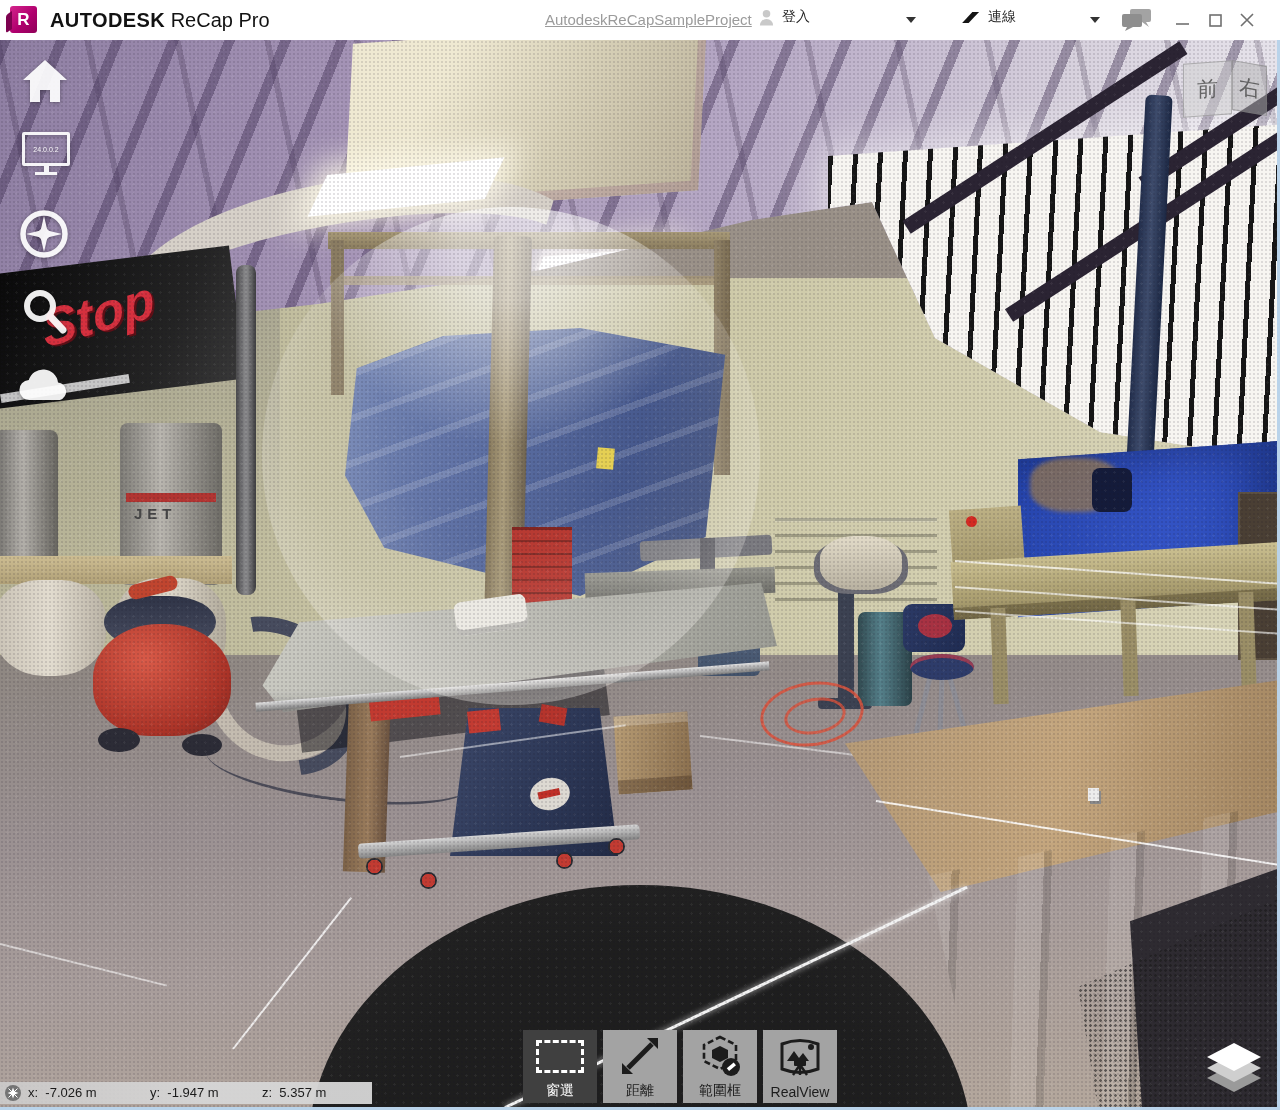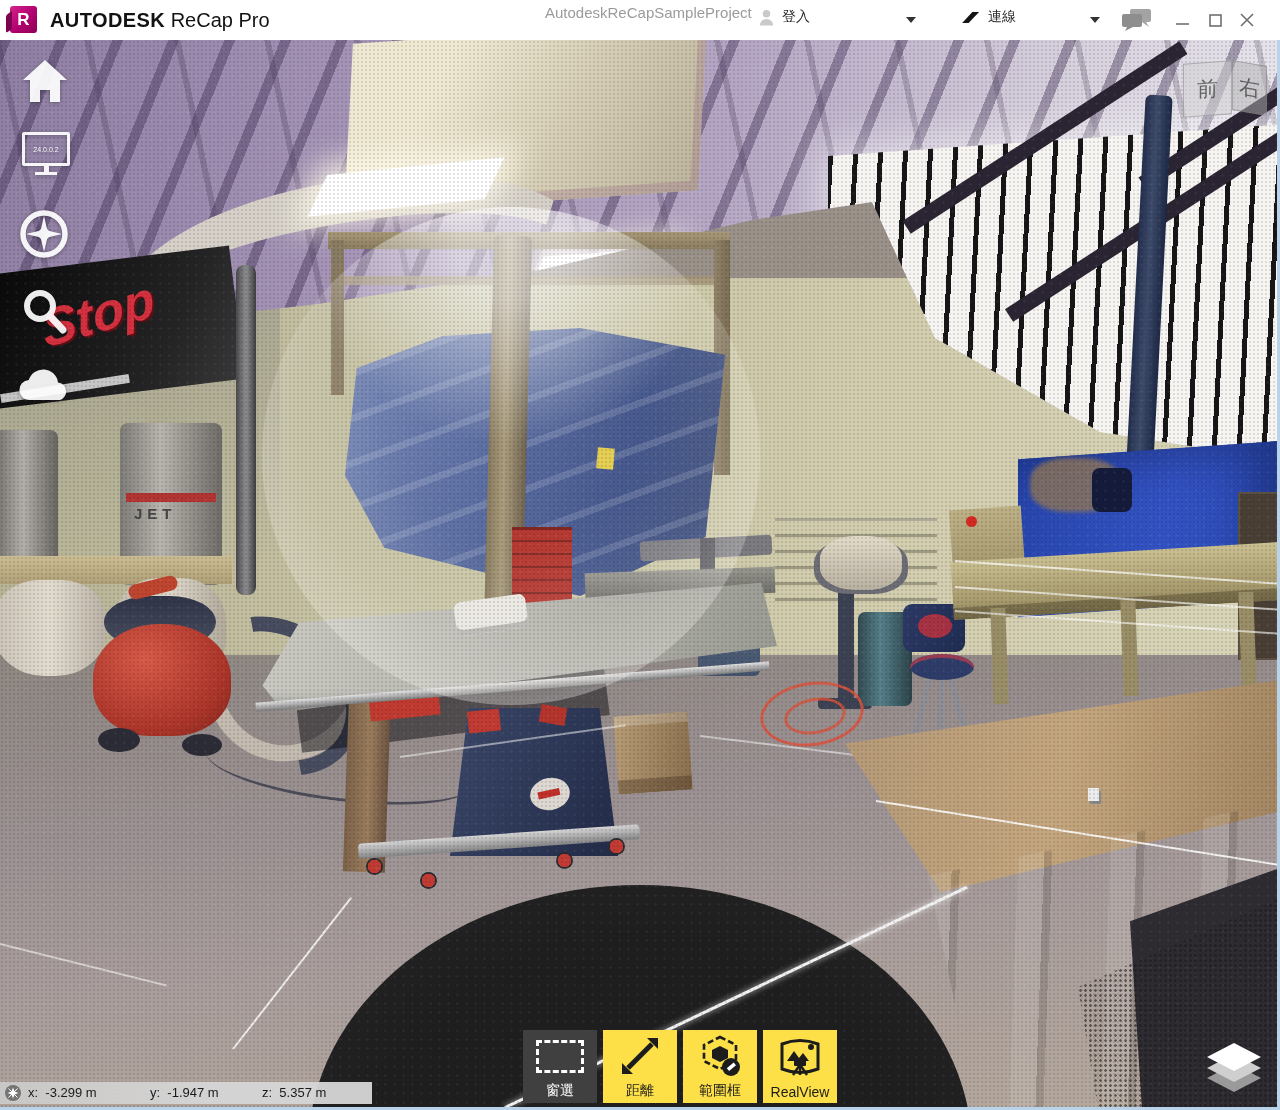--- a/index.html
+++ b/index.html
@@ -7,21 +7,21 @@
        font-family:"Liberation Sans","DejaVu Sans",sans-serif;}
   
   #titlebar{position:absolute;left:0;top:0;width:1280px;height:40px;background:#ffffff;z-index:50;}
   #logo{position:absolute;left:10px;top:6px;width:27px;height:27px;border-radius:3px;
         background:linear-gradient(135deg,#d4258c 0%,#b0006e 55%,#8f0058 100%);
         color:#fff;font-weight:700;font-size:17px;display:flex;align-items:center;justify-content:center;}
   #logo:before{content:"";position:absolute;left:-4px;bottom:2px;width:6px;height:18px;
         background:#7d0250;transform:skewY(-35deg);border-radius:2px 0 0 2px;}
   #brand{position:absolute;left:50px;top:9px;font-size:20px;color:#121212;white-space:nowrap;}
   #brand .b{font-weight:700;letter-spacing:.4px;}
-  #project{position:absolute;left:545px;top:4px;font-size:15px;color:#9b9b9b;}
+  #project{position:absolute;left:545px;top:11px;font-size:15px;color:#9b9b9b;text-decoration:underline;}
   #signin{position:absolute;left:758px;top:8px;display:flex;align-items:flex-start;gap:7px;font-size:14px;color:#1d1d1d;cursor:pointer;}
   #arrow1{position:absolute;left:906px;top:17px;}
   #connect{position:absolute;left:961px;top:8px;display:flex;align-items:center;gap:8px;font-size:14px;color:#2a2a2a;cursor:pointer;}
   #arrow2{position:absolute;left:1090px;top:17px;}
   #chat{position:absolute;left:1122px;top:9px;}
   .winbtn{position:absolute;top:8px;width:26px;height:24px;display:flex;align-items:center;justify-content:center;cursor:pointer;}
   #btn-min{left:1170px;} #btn-max{left:1202px;} #btn-close{left:1234px;}
   
   #viewport{position:absolute;left:0;top:40px;width:1280px;height:1070px;overflow:hidden;background:#9a9188;}
   #viewport .s{position:absolute;}
@@ -176,21 +176,21 @@
   .monitor-box span{font-size:7px;color:#fff;letter-spacing:0;}
   .monitor-stand{width:5px;height:6px;background:#fff;margin:0 auto;}
   .monitor-base{width:22px;height:3px;background:#fff;margin:0 auto;}
   
   #viewcube{position:absolute;left:1183px;top:22px;width:86px;height:68px;z-index:12;cursor:pointer;display:flex;}
   .vc-face{display:flex;align-items:center;justify-content:center;font-size:21px;color:rgba(80,80,80,.85);border:1px solid rgba(120,120,120,.45);}
   .vc-front{width:47px;height:52px;background:rgba(210,210,210,.55);transform:skewY(-4deg);}
   .vc-right{width:33px;height:48px;background:rgba(178,178,178,.5);transform:skewY(10deg) translateY(1px);}
   
   #btoolbar{position:absolute;left:523px;top:990px;display:flex;gap:6px;z-index:14;}
-  .tbtn{width:74px;height:73px;background:#fde047;color:#1c1c1c;display:flex;flex-direction:column;align-items:center;justify-content:flex-end;padding-bottom:3px;box-sizing:border-box;font-size:14px;cursor:pointer;}
+  .tbtn{width:74px;height:73px;background:#a3a3a3;color:#1c1c1c;display:flex;flex-direction:column;align-items:center;justify-content:flex-end;padding-bottom:3px;box-sizing:border-box;font-size:14px;cursor:pointer;}
   .tbtn .ticon{flex:1;display:flex;align-items:center;justify-content:center;width:100%;}
   .tbtn.active{background:#404040;color:#fff;}
   .sel-rect{width:42px;height:27px;border:3px dashed #fff;}
   
   #statusbar{position:absolute;left:0;top:1042px;width:372px;height:22px;z-index:14;
      background:linear-gradient(90deg,rgba(208,208,208,.82),rgba(214,214,214,.95) 55%);
      font-size:13px;color:#1a1a1a;}
   #statusbar .pair{position:absolute;top:3px;white-space:nowrap;}
   #sp-x{left:28px;} #sp-y{left:150px;} #sp-z{left:262px;}
   #coord-ic{position:absolute;left:5px;top:3px;}
@@ -438,21 +438,21 @@
       <span>RealView</span>
     </div>
   </div>
 
   <div id="statusbar">
     <svg id="coord-ic" width="16" height="16" viewBox="0 0 16 16">
       <circle cx="8" cy="8" r="8" fill="#747474"></circle>
       <path d="M8 2.5L9.5 6.5 13.5 8 9.5 9.5 8 13.5 6.5 9.5 2.5 8 6.5 6.5z" fill="#fff"></path>
       <path d="M3.5 3.5l9 9M12.5 3.5l-9 9" stroke="#fff" stroke-width="1"></path>
     </svg>
-    <span class="pair" id="sp-x"><span>x:</span>&nbsp;&nbsp;<span>-3.299 m</span></span>
+    <span class="pair" id="sp-x"><span>x:</span>&nbsp;&nbsp;<span>-7.026 m</span></span>
     <span class="pair" id="sp-y"><span>y:</span>&nbsp;&nbsp;<span>-1.947 m</span></span>
     <span class="pair" id="sp-z"><span>z:</span>&nbsp;&nbsp;<span>5.357 m</span></span>
   </div>
 
   <svg id="layers" width="58" height="54" viewBox="0 0 58 54">
     <polygon points="29,24 56,38 29,52 2,38" fill="#9a9a9a"></polygon>
     <polygon points="29,14 56,28 29,42 2,28" fill="#cfcfcf"></polygon>
     <polygon points="29,3 56,17 29,31 2,17" fill="#ffffff"></polygon>
   </svg>
 

